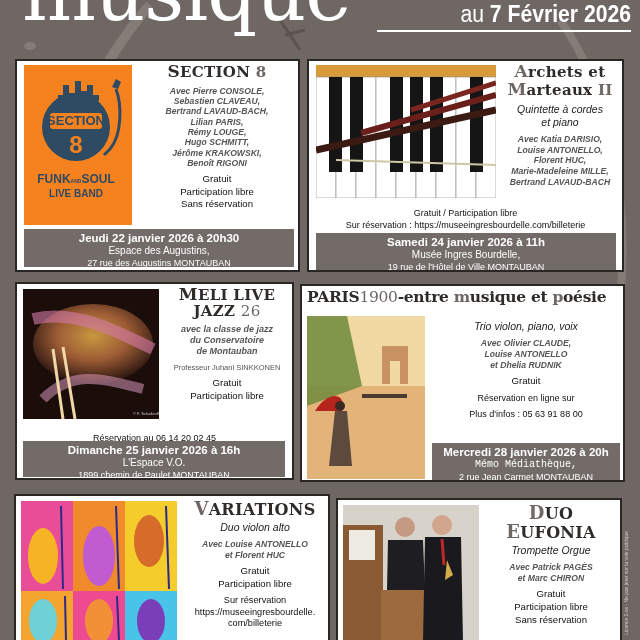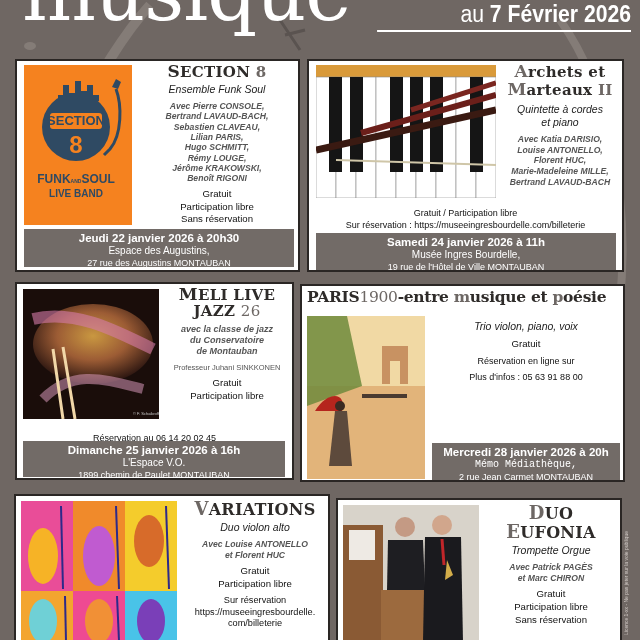--- a/index.html
+++ b/index.html
@@ -74,28 +74,27 @@
       <text x="52" y="60" text-anchor="middle" font-family="Liberation Sans, sans-serif" font-weight="bold" font-size="13" fill="#2f4a63">SECTION</text>
       <text x="52" y="88" text-anchor="middle" font-family="Liberation Sans, sans-serif" font-weight="bold" font-size="24" fill="#f5821f">8</text>
       <text x="52" y="118" text-anchor="middle" font-family="Liberation Sans, sans-serif" font-weight="bold" font-size="12" fill="#2f4a63">FUNK<tspan font-size="5">AND</tspan>SOUL</text>
       <text x="52" y="132" text-anchor="middle" font-family="Liberation Sans, sans-serif" font-weight="bold" font-size="10" fill="#2f4a63">LIVE BAND</text>
     </svg>
   </div>
   <div class="tcol" style="left:120px; top:2px; width:160px;">
     <div class="ttl" style="font-size:15px;">
       <span style="font-size:17px;">S</span><span>ECTION</span> <span class="light">8</span>
     </div>
-    <div class="sub">Ensemble Funk Soul</div>
     <div class="who" style="line-height:1.2;">
       <div>Avec Pierre CONSOLE,</div>
+        <div>Sebastien CLAVEAU,</div>
         <div>Bertrand LAVAUD-BACH,</div>
-        <div>Sebastien CLAVEAU,</div>
         <div>Lilian PARIS,</div>
+        <div>Rémy LOUGE,</div>
         <div>Hugo SCHMITT,</div>
-        <div>Rémy LOUGE,</div>
         <div>Jérôme KRAKOWSKI,</div>
         <div>Benoît RIGONI</div>
     </div>
     <div class="info" style="line-height:1.3;">
       <div>Gratuit</div>
         <div>Participation libre</div>
         <div>Sans réservation</div>
     </div>
   </div>
   <div class="datebar" style="left:7px; top:168px; width:270px; height:38px;">
@@ -216,20 +215,25 @@
       <rect x="75" y="30" width="26" height="38" fill="#c89262"></rect>
       <rect x="83" y="45" width="10" height="23" fill="#f1d9a4"></rect>
       <path d="M8 95 C20 75 40 75 35 95 Z" fill="#b5251d"></path>
       <path d="M28 95 L22 150 L45 150 L40 95 Z" fill="#5d4a3c"></path>
       <circle cx="33" cy="90" r="5" fill="#3a2a22"></circle>
       <path d="M55 80 L100 80" stroke="#4a3a30" stroke-width="4"></path>
     </svg>
   </div>
   <div class="tcol" style="left:126px; top:32px; width:196px;">
     <div class="sub">Trio violon, piano, voix</div>
+    <div class="who">
+      <div>Avec Olivier CLAUDE,</div>
+        <div>Louise ANTONELLO</div>
+        <div>et Dhelia RUDNIK</div>
+    </div>
     <div class="info">Gratuit</div>
     <div class="info" style="font-size:9px; line-height:1.3;">
       <div>Réservation en ligne sur</div>
     </div>
     <div class="info" style="font-size:9px; margin-top:3px;">Plus d'infos : 05 63 91 88 00</div>
   </div>
   <div class="datebar" style="left:130px; top:157px; width:188px; height:37px;">
     <span class="d">Mercredi 28 janvier 2026 à 20h</span>
     <div style="font-size:10px;font-family:Liberation Mono, monospace;">Mémo Médiathèque,</div>
     <div>2 rue Jean Carmet MONTAUBAN</div>

